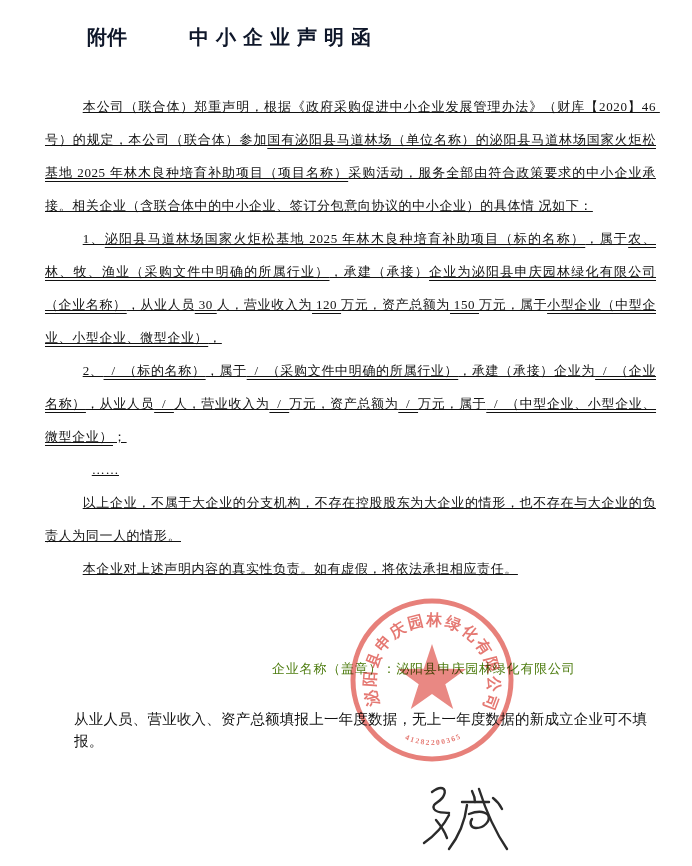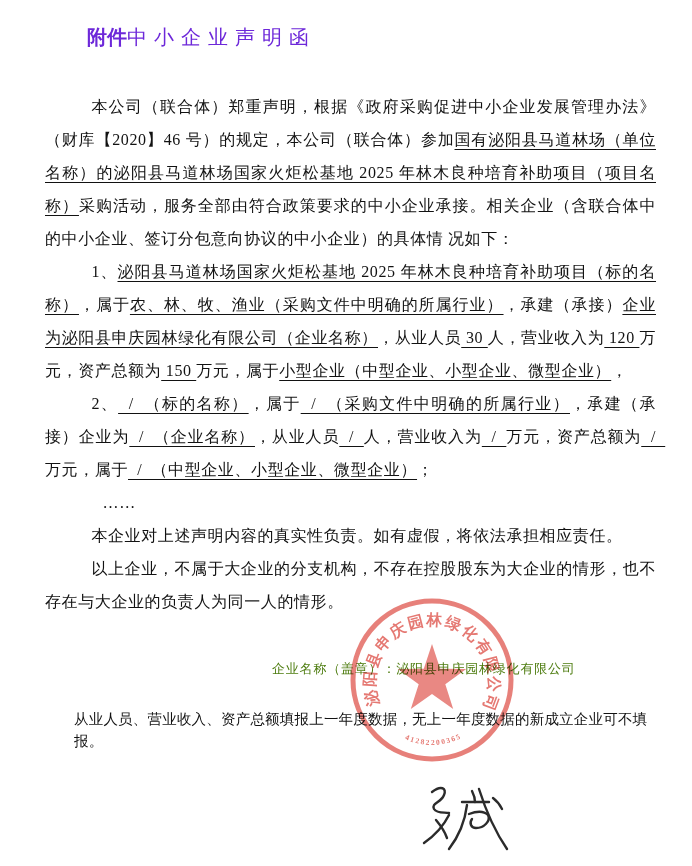--- a/index.html
+++ b/index.html
@@ -11,39 +11,41 @@
     font-family: "Liberation Serif", "DejaVu Serif", serif;
     color: #121212;
     overflow: hidden;
   }
   .title-row {
     position: absolute;
     left: 87px;
     top: 24px;
     display: flex;
     align-items: flex-end;
+    gap: 62px;
     font-weight: bold;
     font-size: 20px;
-    color: #6d28d9;
+    color: #0f172a;
   }
   .title-row h1 {
     margin: 0;
     font-size: 20px;
-    font-weight: normal;
+    font-weight: bold;
     letter-spacing: 7px;
   }
   .body-text {
     position: absolute;
     left: 45px;
     top: 90px;
     width: 611px;
-    font-size: 16px;
+    font-size: 13px;
     letter-spacing: 0.6px;
     line-height: 33px;
     text-align: justify;
+    text-decoration: underline;
   }
   .doc-par {
     margin: 0;
     text-indent: 2.9em;
     white-space: pre-wrap;
   }
   .doc-par.ellipsis { text-indent: 3.6em; }
   .u {
     text-decoration: underline;
     text-underline-offset: 4px;
@@ -99,22 +101,22 @@
   <div class="title-row">
     <span>附件</span>
     <h1>中小企业声明函</h1>
   </div>
 
   <div class="body-text" id="paragraphs">
       <p class="doc-par"><span>本公司（联合体）郑重声明，根据《政府采购促进中小企业发展管理办法》（财库【2020】46 号）的规定，本公司（联合体）参加</span><span class="u">国有泌阳县马道林场（单位名称）的泌阳县马道林场国家火炬松基地 2025 年林木良种培育补助项目（项目名称）</span><span>采购活动，服务全部由符合政策要求的中小企业承接。相关企业（含联合体中的中小企业、签订分包意向协议的中小企业）的具体情 况如下：</span></p>
       <p class="doc-par"><span>1、</span><span class="u">泌阳县马道林场国家火炬松基地 2025 年林木良种培育补助项目（标的名称）</span><span>，属于</span><span class="u">农、林、牧、渔业（采购文件中明确的所属行业）</span><span>，承建（承接）</span><span class="u">企业为泌阳县申庆园林绿化有限公司（企业名称）</span><span>，从业人员</span><span class="u"> 30 </span><span>人，营业收入为</span><span class="u"> 120 </span><span>万元，资产总额为</span><span class="u"> 150 </span><span>万元，属于</span><span class="u">小型企业（中型企业、小型企业、微型企业）</span><span>，</span></p>
       <p class="doc-par"><span>2、</span><span class="u">  /  （标的名称）</span><span>，属于</span><span class="u">  /  （采购文件中明确的所属行业）</span><span>，承建（承接）企业为</span><span class="u">  /  （企业名称）</span><span>，从业人员</span><span class="u">  /  </span><span>人，营业收入为</span><span class="u">  /  </span><span>万元，资产总额为</span><span class="u">  /  </span><span>万元，属于</span><span class="u">  /  （中型企业、小型企业、微型企业）</span><span>；</span></p>
       <p class="doc-par ellipsis"><span>……</span></p>
+      <p class="doc-par"><span>以上企业，不属于大企业的分支机构，不存在控股股东为大企业的情形，也不存在与大企业的负责人为同一人的情形。</span></p>
       <p class="doc-par"><span>本企业对上述声明内容的真实性负责。如有虚假，将依法承担相应责任。</span></p>
-      <p class="doc-par"><span>以上企业，不属于大企业的分支机构，不存在控股股东为大企业的情形，也不存在与大企业的负责人为同一人的情形。</span></p>
     </div>
 
   <div class="sign-block">
     <p class="sign-line">企业名称（盖章）：泌阳县申庆园林绿化有限公司</p>
   </div>
 
   <div class="footer-note">从业人员、营业收入、资产总额填报上一年度数据，无上一年度数据的新成立企业可不填报。</div>
 
   <svg class="seal" viewBox="0 0 180 172" xmlns="http://www.w3.org/2000/svg">
     <defs>

